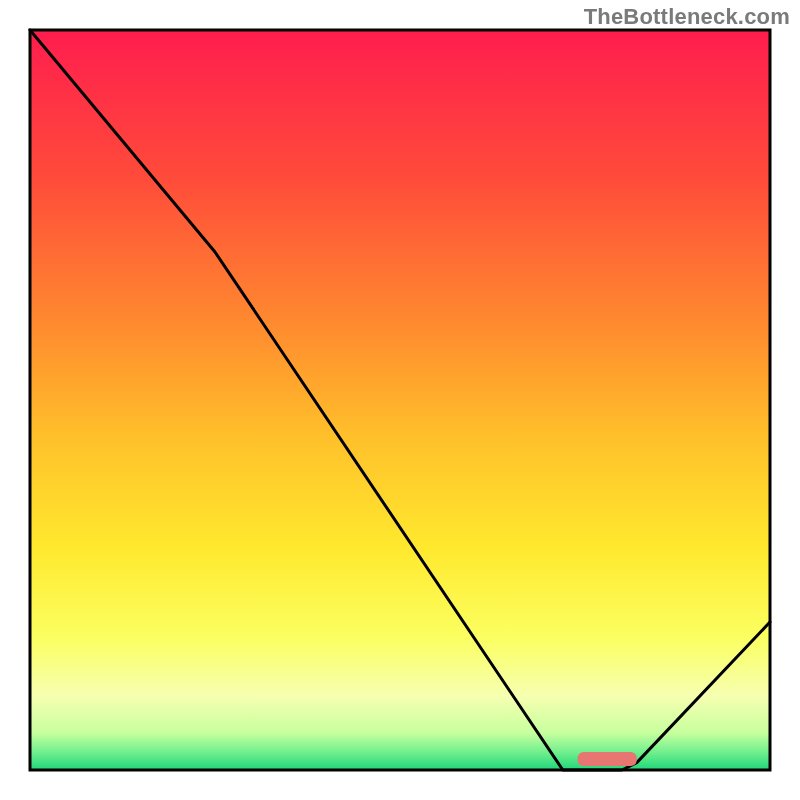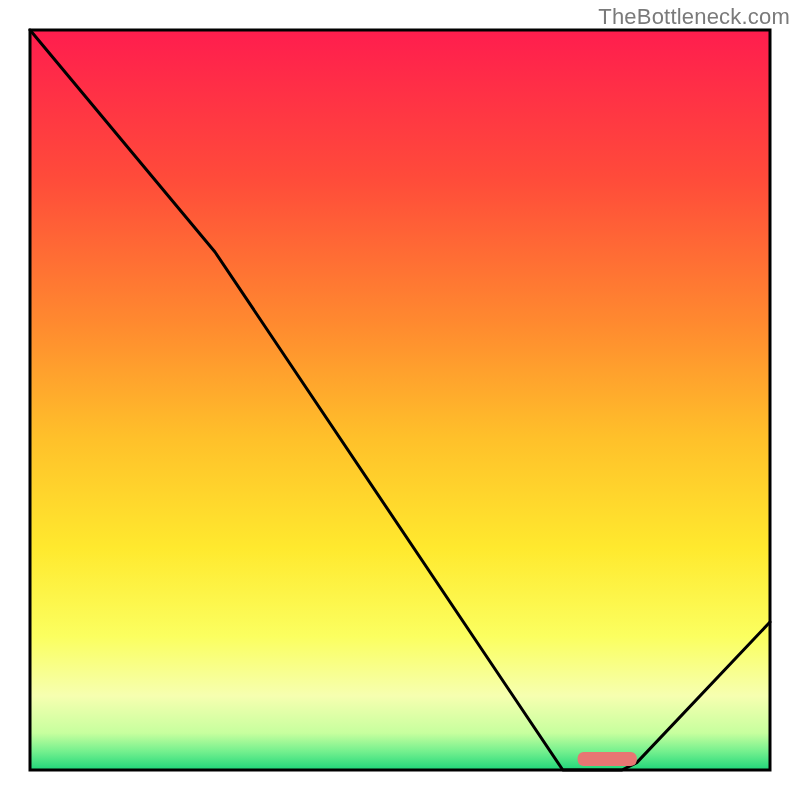--- a/index.html
+++ b/index.html
@@ -14,21 +14,21 @@
     position: relative;
     width: 800px;
     height: 800px;
   }
   .watermark {
     position: absolute;
     top: 4px;
     right: 10px;
     color: #7a7a7a;
     font-size: 22px;
-    font-weight: 400;
+    font-weight: 700;
     letter-spacing: 0.2px;
     z-index: 10;
   }
   svg {
     display: block;
   }
 </style>
 </head>
 <body>
 

